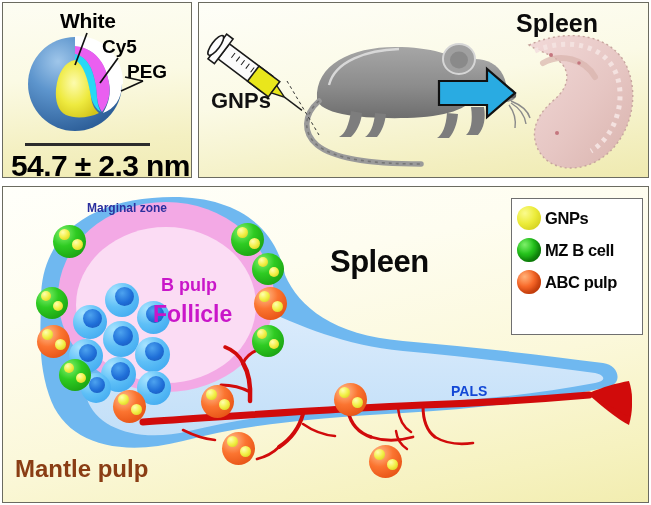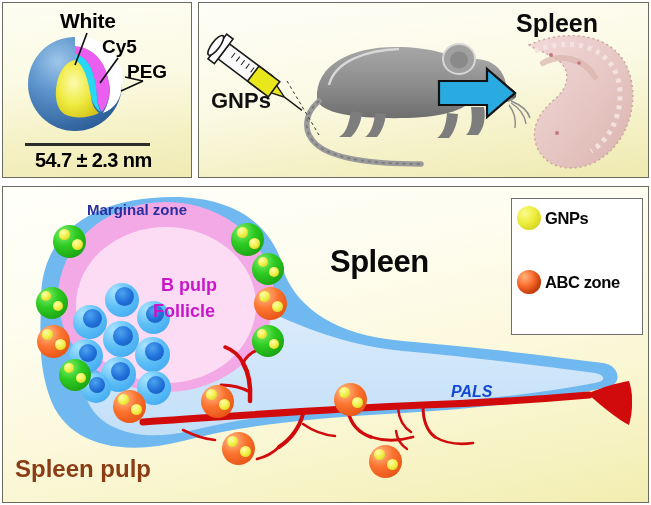--- a/index.html
+++ b/index.html
@@ -15,43 +15,43 @@
     background:linear-gradient(175deg,#fdfdf3 0%,#fbfae4 42%,#f4f0c2 78%,#f0ebb4 100%);
   }
   .np-label { position:absolute; font-weight:bold; color:#000; white-space:nowrap; }
   #lbl-gold { left:57px; top:6px;  font-size:21px; letter-spacing:-.3px;}
   #lbl-cy5  { left:99px; top:33px; font-size:19px; }
   #lbl-peg  { left:124px; top:58px; font-size:19px; }
 
   #np-wrap { position:absolute; left:14px; top:24px; width:122px; height:110px; }
 
   .scalebar { position:absolute; left:22px; top:140px; width:125px; height:3px; background:#2c2c2c; }
-  #scale-text { position:absolute; left:8px; top:146px; font-size:20px; font-weight:bold;
-                color:#000; letter-spacing:-.6px; white-space:nowrap;margin-left:24px; }
+  #scale-text { position:absolute; left:8px; top:146px; font-size:30px; font-weight:bold;
+                color:#000; letter-spacing:-.6px; white-space:nowrap; }
 
   
   #panel-mouse {
     left:198px; top:2px; width:451px; height:176px;
     background:linear-gradient(172deg,#fefef8 0%,#fbfae6 45%,#f3efc0 82%,#efeab0 100%);
   }
   #lbl-spleen-top { position:absolute; left:317px; top:6px; font-size:25px; font-weight:bold; color:#0b0b0b;}
   #lbl-gnps { position:absolute; left:12px; top:85px; font-size:22px; font-weight:bold; color:#111; }
 
   
   #panel-pulp {
     left:2px; top:186px; width:647px; height:317px;
     background:linear-gradient(168deg,#fffffa 0%,#fefdf0 30%,#fbf8da 62%,#f6f2c0 86%,#f2edb0 100%);
   }
   .pulp-lbl { position:absolute; font-weight:bold; white-space:nowrap; }
-  #lbl-marginal { left:84px; top:14px;  font-size:15px; color:#2b2f9e; }
+  #lbl-marginal { left:84px; top:14px;  font-size:12px; color:#2b2f9e; }
   #lbl-mantle   { left:100px; top:44px; font-size:18px; color:#ffffff; }
   #lbl-bcell1   { left:158px; top:88px; font-size:18px; color:#c916c9; }
-  #lbl-bcell2   { left:150px; top:114px;font-size:18px; color:#c916c9; }
+  #lbl-bcell2   { left:150px; top:114px;font-size:23px; color:#c916c9; }
   #lbl-spleen-b { left:327px; top:57px; font-size:31px; color:#0a0a0a; letter-spacing:-.5px;}
-  #lbl-pals1    { left:448px; top:196px;font-size:16px; color:#1348d6;font-style:italic; }
+  #lbl-pals1    { left:448px; top:196px;font-size:14px; color:#1348d6; }
   #lbl-pals2    { left:424px; top:218px;font-size:18px; color:#1348d6; }
   #lbl-arteriole{ left:455px; top:252px;font-size:18px; color:#e21b1b; }
   #lbl-whitepulp{ left:12px; top:268px; font-size:24px; color:#8a3d14; }
 
   
   #legend { position:absolute; left:508px; top:11px; width:132px; height:137px;
             background:#ffffff; border:1.4px solid #6f6f6f; }
   .lg-row { position:absolute; left:5px; height:30px; display:flex; align-items:center; }
   .lg-swatch { width:24px; height:24px; border-radius:50%; flex:0 0 auto; margin-right:4px; }
   .lg-text { font-size:16.5px; font-weight:bold; color:#060606; white-space:nowrap; letter-spacing:-.4px;}
@@ -346,26 +346,30 @@
       <div class="cell cell-abc" style="left:366px;top:258px;width:33px;height:33px"></div>
       <div class="gnp-dot" style="left:371px;top:262px;width:11px;height:11px"></div>
       <div class="gnp-dot" style="left:384px;top:272px;width:11px;height:11px"></div>
     </div>
 
     <div class="pulp-lbl" id="lbl-marginal">Marginal zone</div>
     <div class="pulp-lbl" id="lbl-bcell1">B pulp</div>
     <div class="pulp-lbl" id="lbl-bcell2">Follicle</div>
     <div class="pulp-lbl" id="lbl-spleen-b">Spleen</div>
     <div class="pulp-lbl" id="lbl-pals1">PALS</div>
-    <div class="pulp-lbl" id="lbl-whitepulp">Spleen pulp</div>
+    <div class="pulp-lbl" id="lbl-whitepulp">Mantle pulp</div>
 
     <div id="legend">
       <div class="lg-row" style="top:4px">
         <span class="lg-swatch sw-gnp"></span>
         <span class="lg-text">GNPs</span>
       </div>
+      <div class="lg-row" style="top:36px">
+        <span class="lg-swatch sw-mz"></span>
+        <span class="lg-text">MZ B cell</span>
+      </div>
       <div class="lg-row" style="top:68px">
         <span class="lg-swatch sw-abc"></span>
-        <span class="lg-text">ABC zone</span>
+        <span class="lg-text">ABC pulp</span>
       </div>
     </div>
   </div>
 </div>
 
 </body></html>

